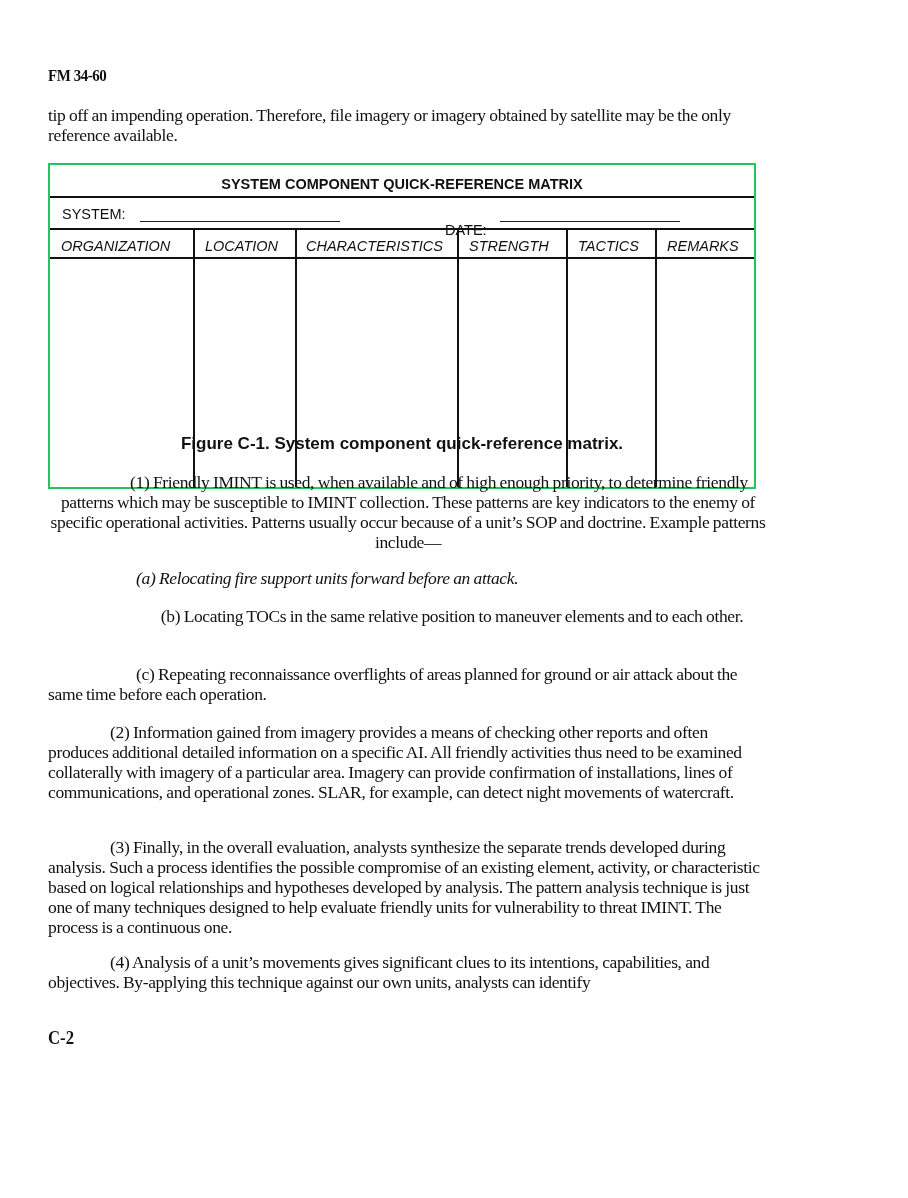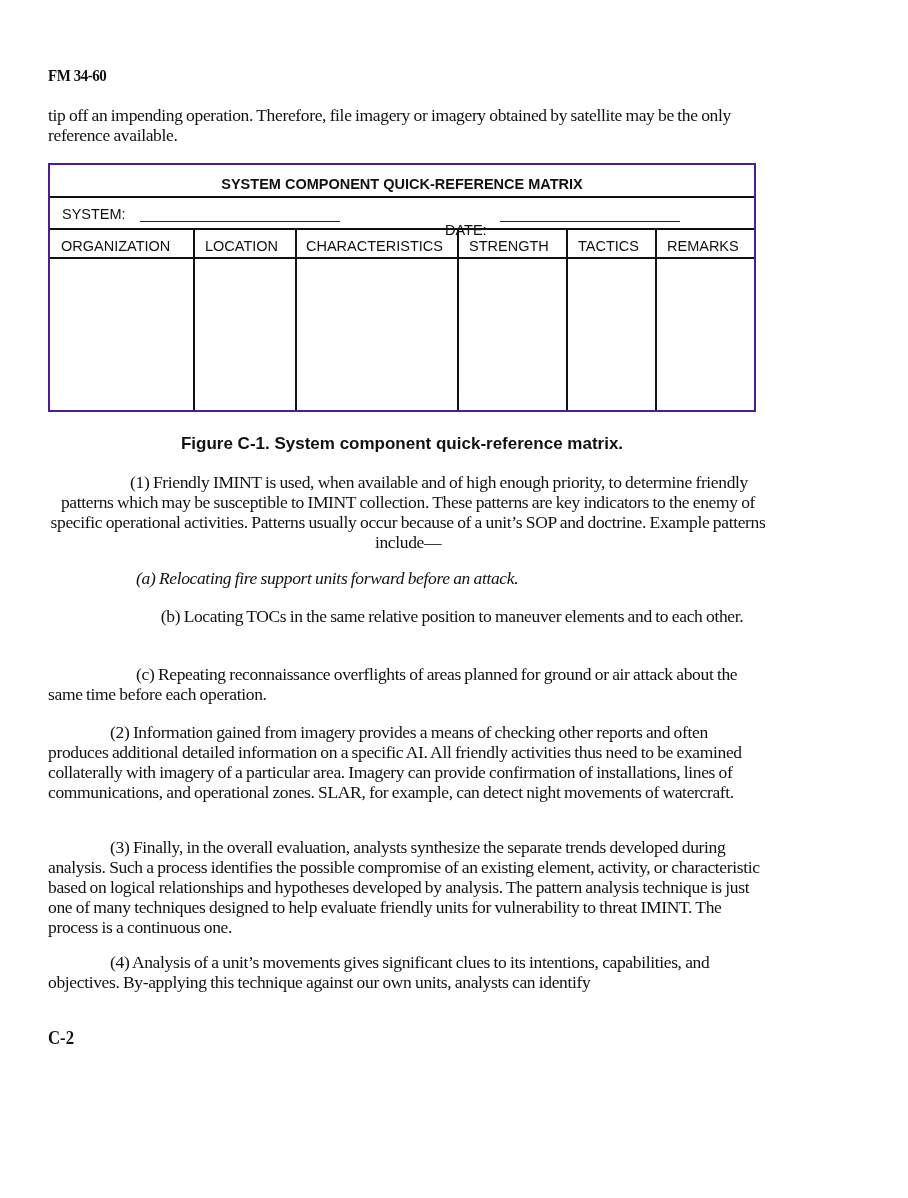--- a/index.html
+++ b/index.html
@@ -8,30 +8,30 @@
   .sans { font-family: "Liberation Sans", "DejaVu Sans", sans-serif; }
 
   .running-head { position: absolute; left: 48px; top: 66px; font-size: 17px; font-weight: bold; letter-spacing: -0.5px; transform: scaleX(0.88); transform-origin: left; }
   .page-num { position: absolute; left: 48px; top: 1027px; font-size: 19px; font-weight: bold; transform: scaleX(0.88); transform-origin: left; }
 
   .para { position: absolute; left: 48px; width: 720px; font-size: 17.5px; line-height: 20px; letter-spacing: -0.35px; word-spacing: -0.5px; margin: 0; }
   .indent { text-indent: 62px; }
   .sub { text-indent: 88px; }
 
   
-  .matrix { position: absolute; left: 48px; top: 163px; width: 708px; height: 249px; border: 2px solid #4c1d95; box-sizing: border-box; }
+  .matrix { position: absolute; left: 48px; top: 163px; width: 708px; height: 326px; border: 2px solid #22c55e; box-sizing: border-box; }
   .matrix .title-row { position: absolute; left: 0; right: 0; top: 0; height: 31px; border-bottom: 2px solid #111; text-align: center; font-weight: bold; font-size: 14.5px; line-height: 38px; }
   .matrix .sys-row { position: absolute; left: 0; right: 0; top: 31px; height: 32px; border-bottom: 2px solid #111; font-size: 14.5px; text-decoration: underline; }
   .sys-label { position: absolute; left: 12px; top: 10px; }
   .sys-line { position: absolute; left: 90px; top: 25px; width: 200px; border-bottom: 1.3px solid #222; }
   .date-label { position: absolute; left: 395px; top: 10px; margin-top: 16px; }
   .date-line { position: absolute; left: 450px; top: 25px; width: 180px; border-bottom: 1.3px solid #222; }
   .hdr-row { position: absolute; left: 0; right: 0; top: 65px; height: 27px; border-bottom: 2px solid #111; }
   .col { position: absolute; top: 65px; bottom: 0; border-right: 2px solid #111; box-sizing: border-box; }
-  .col-hdr { position: absolute; top: 73px; font-size: 14.5px; }
+  .col-hdr { position: absolute; top: 73px; font-size: 14.5px; font-style: italic; }
   .caption { position: absolute; left: 48px; width: 708px; top: 434px; text-align: center; font-weight: bold; font-size: 17px; }
 </style>
 </head>
 <body>
 
 <div class="running-head serif">FM 34-60</div>
 
 <p class="para serif" style="top:105px;">tip off an impending operation. Therefore, file imagery or imagery obtained by satellite may be the only reference available.</p>
 
 <div class="matrix sans">

